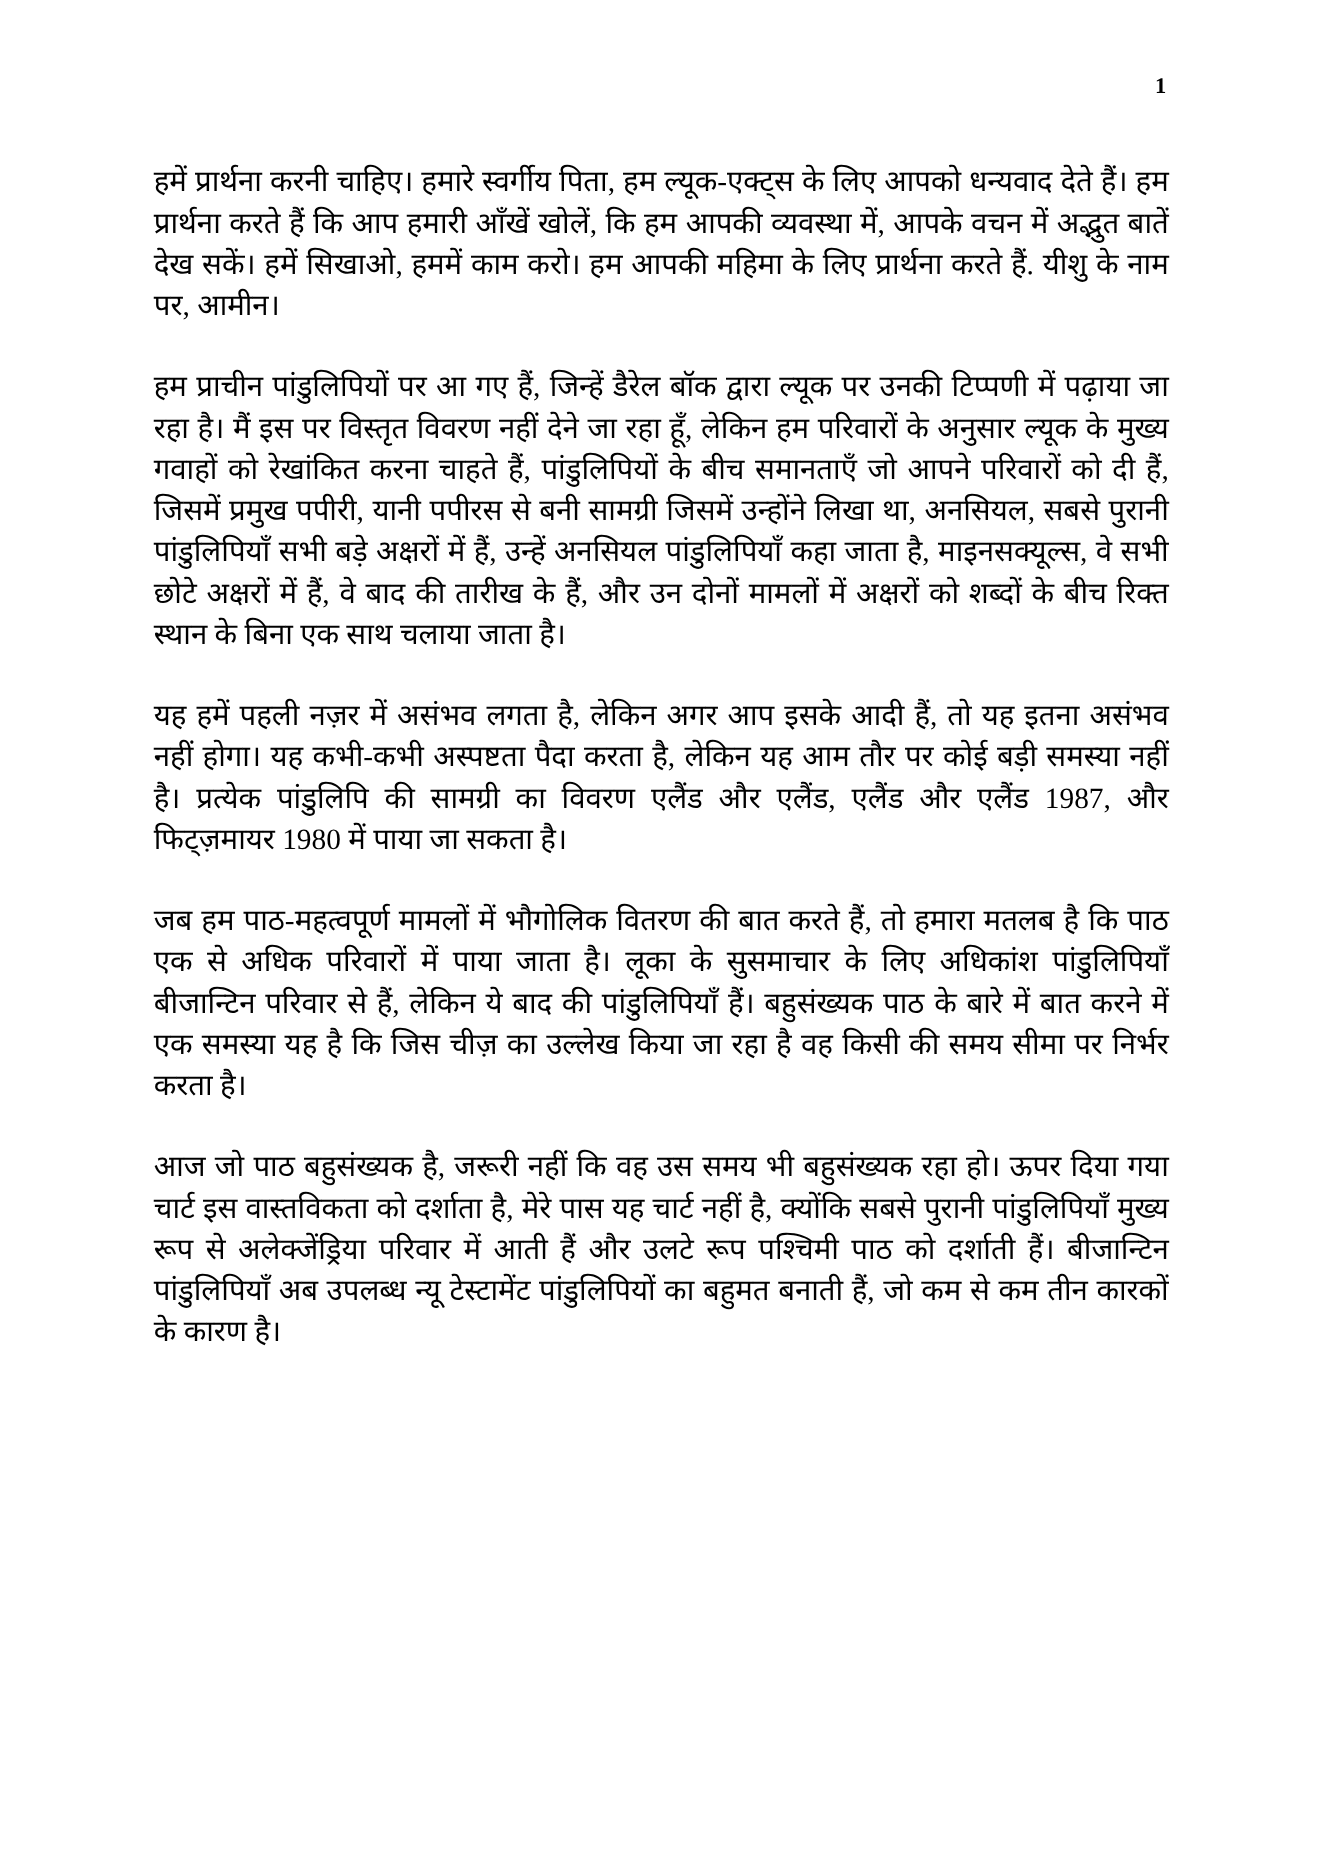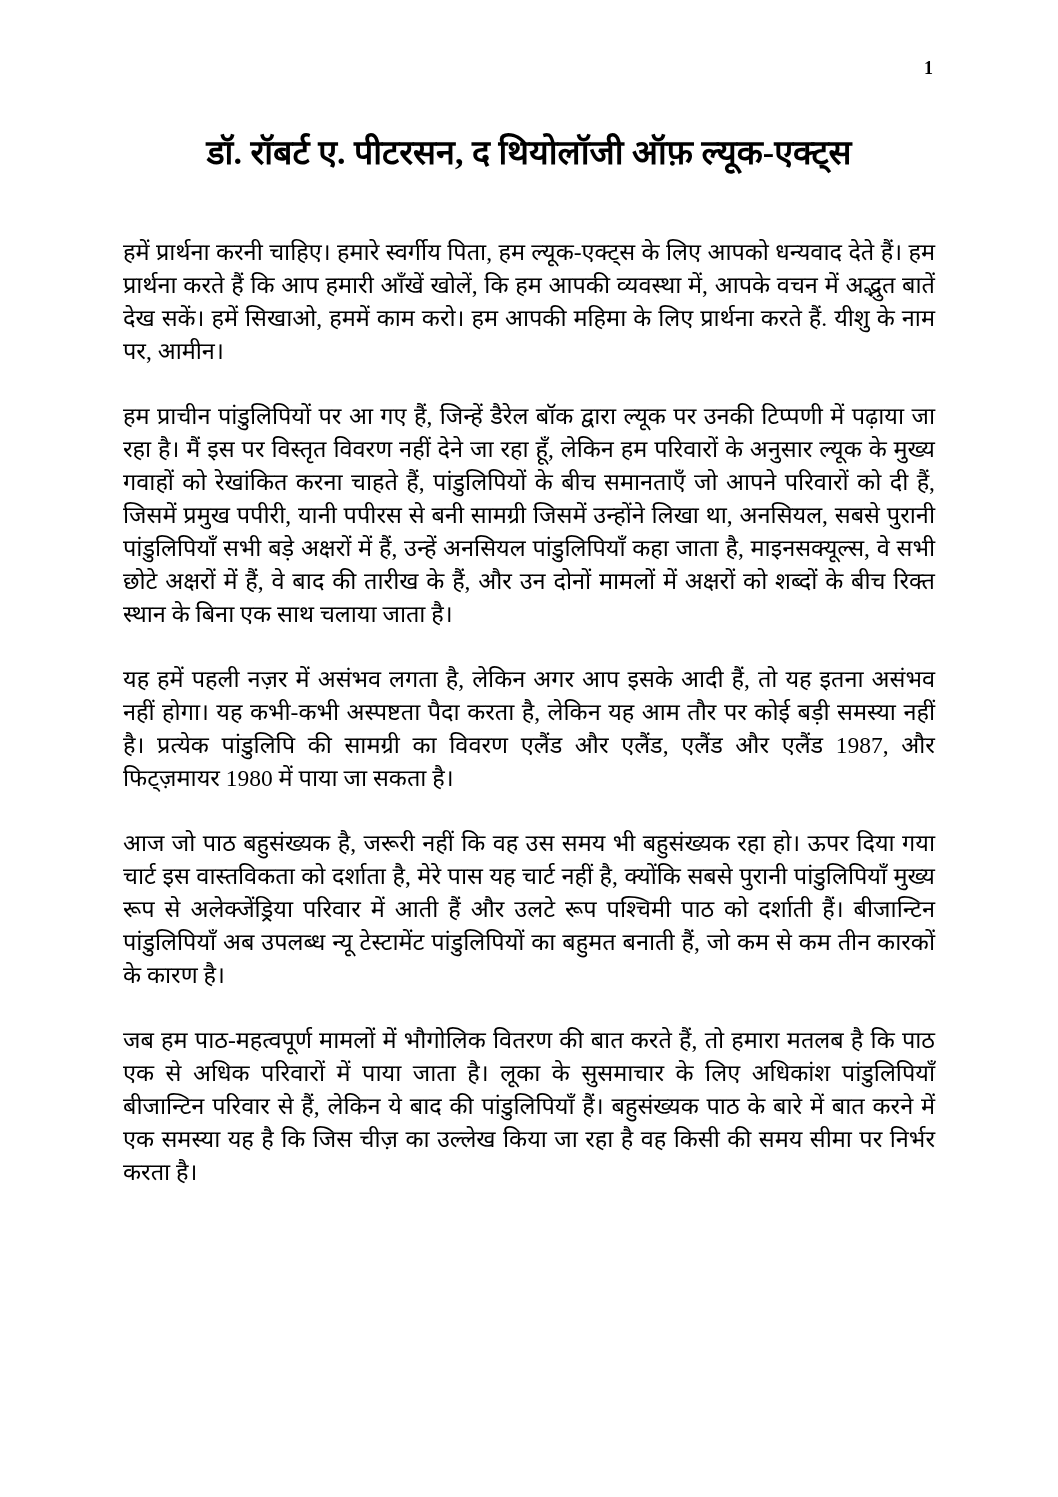--- a/index.html
+++ b/index.html
@@ -52,24 +52,23 @@
   }
 </style>
 </head>
 <body>
 
 <div class="page">
 
   <div class="page-number">1</div>
 
   <h1 class="doc-title">
-    <span class="title-line">डॉ. रॉबर्ट ए. पीटरसन, द थियोलॉजी ऑफ़ ल्यूक-एक्ट्स</span>
   </h1>
 
   <div class="doc-body">
     <p>हमें प्रार्थना करनी चाहिए। हमारे स्वर्गीय पिता, हम ल्यूक-एक्ट्स के लिए आपको धन्यवाद देते हैं। हम प्रार्थना करते हैं कि आप हमारी आँखें खोलें, कि हम आपकी व्यवस्था में, आपके वचन में अद्भुत बातें देख सकें। हमें सिखाओ, हममें काम करो। हम आपकी महिमा के लिए प्रार्थना करते हैं. यीशु के नाम पर, आमीन।</p>
     <p>हम प्राचीन पांडुलिपियों पर आ गए हैं, जिन्हें डैरेल बॉक द्वारा ल्यूक पर उनकी टिप्पणी में पढ़ाया जा रहा है। मैं इस पर विस्तृत विवरण नहीं देने जा रहा हूँ, लेकिन हम परिवारों के अनुसार ल्यूक के मुख्य गवाहों को रेखांकित करना चाहते हैं, पांडुलिपियों के बीच समानताएँ जो आपने परिवारों को दी हैं, जिसमें प्रमुख पपीरी, यानी पपीरस से बनी सामग्री जिसमें उन्होंने लिखा था, अनसियल, सबसे पुरानी पांडुलिपियाँ सभी बड़े अक्षरों में हैं, उन्हें अनसियल पांडुलिपियाँ कहा जाता है, माइनसक्यूल्स, वे सभी छोटे अक्षरों में हैं, वे बाद की तारीख के हैं, और उन दोनों मामलों में अक्षरों को शब्दों के बीच रिक्त स्थान के बिना एक साथ चलाया जाता है।</p>
     <p>यह हमें पहली नज़र में असंभव लगता है, लेकिन अगर आप इसके आदी हैं, तो यह इतना असंभव नहीं होगा। यह कभी-कभी अस्पष्टता पैदा करता है, लेकिन यह आम तौर पर कोई बड़ी समस्या नहीं है। प्रत्येक पांडुलिपि की सामग्री का विवरण एलैंड और एलैंड, एलैंड और एलैंड 1987, और फिट्ज़मायर 1980 में पाया जा सकता है।</p>
+    <p>जब हम पाठ-महत्वपूर्ण मामलों में भौगोलिक वितरण की बात करते हैं, तो हमारा मतलब है कि पाठ एक से अधिक परिवारों में पाया जाता है। लूका के सुसमाचार के लिए अधिकांश पांडुलिपियाँ बीजान्टिन परिवार से हैं, लेकिन ये बाद की पांडुलिपियाँ हैं। बहुसंख्यक पाठ के बारे में बात करने में एक समस्या यह है कि जिस चीज़ का उल्लेख किया जा रहा है वह किसी की समय सीमा पर निर्भर करता है।</p>
     <p>आज जो पाठ बहुसंख्यक है, जरूरी नहीं कि वह उस समय भी बहुसंख्यक रहा हो। ऊपर दिया गया चार्ट इस वास्तविकता को दर्शाता है, मेरे पास यह चार्ट नहीं है, क्योंकि सबसे पुरानी पांडुलिपियाँ मुख्य रूप से अलेक्जेंड्रिया परिवार में आती हैं और उलटे रूप पश्चिमी पाठ को दर्शाती हैं। बीजान्टिन पांडुलिपियाँ अब उपलब्ध न्यू टेस्टामेंट पांडुलिपियों का बहुमत बनाती हैं, जो कम से कम तीन कारकों के कारण है।</p>
-    <p>जब हम पाठ-महत्वपूर्ण मामलों में भौगोलिक वितरण की बात करते हैं, तो हमारा मतलब है कि पाठ एक से अधिक परिवारों में पाया जाता है। लूका के सुसमाचार के लिए अधिकांश पांडुलिपियाँ बीजान्टिन परिवार से हैं, लेकिन ये बाद की पांडुलिपियाँ हैं। बहुसंख्यक पाठ के बारे में बात करने में एक समस्या यह है कि जिस चीज़ का उल्लेख किया जा रहा है वह किसी की समय सीमा पर निर्भर करता है।</p>
   </div>
 
 </div>
 
 </body></html>

